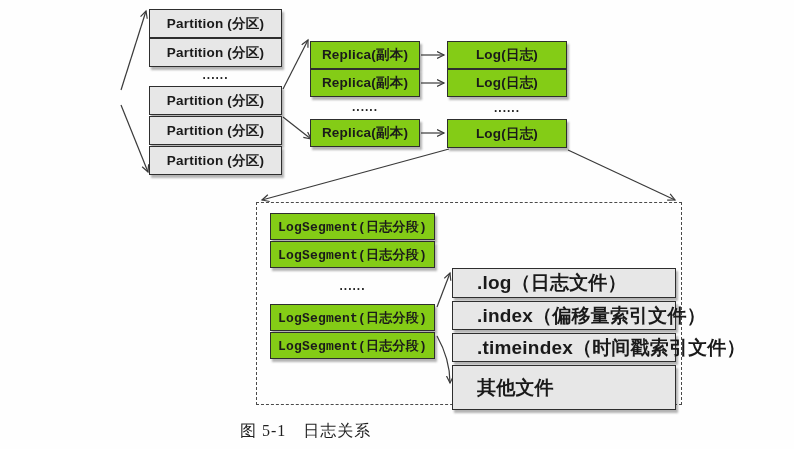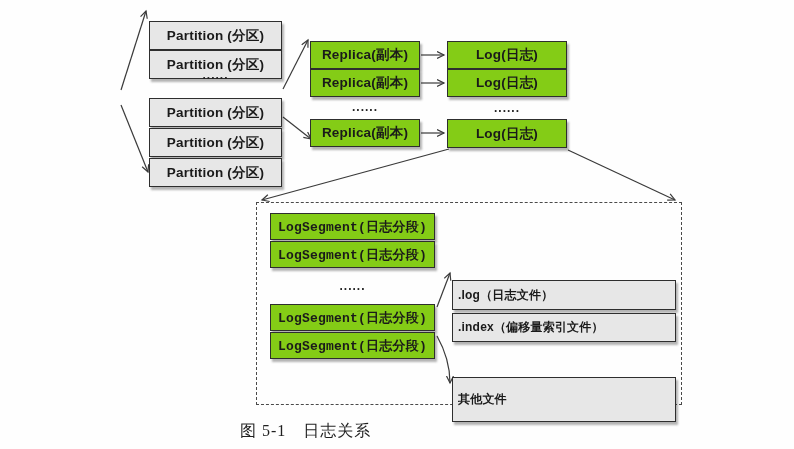--- a/index.html
+++ b/index.html
@@ -7,22 +7,22 @@
     position:relative;width:794px;height:449px;background:#fefefe;
     font-family:"Liberation Sans","DejaVu Sans",sans-serif;overflow:hidden;
   }
   .box{
     position:absolute;display:flex;align-items:center;justify-content:center;
     border:1.5px solid #2e2e2e;background:#84cc16;color:#1a1a1a;
     font-size:13.5px;font-weight:600;letter-spacing:0.2px;
     box-shadow:2px 3px 2px rgba(40,40,40,0.35);
     box-sizing:border-box;white-space:nowrap;
   }
-  .box.gray{background:#e7e7e7;margin-top:12px;}
-  .box.fileBox{justify-content:flex-start;padding-left:5px;font-size:12px;text-align:right;}
+  .box.gray{background:#e7e7e7;}
+  .box.fileBox{justify-content:flex-start;padding-left:24px;font-size:19px;text-align:right;}
   .box.seg{font-size:13px;font-family:Liberation Mono, monospace;}
   .dots{
     position:absolute;text-align:center;font-weight:bold;color:#222;
     font-size:12px;letter-spacing:1px;line-height:10px;
   }
   .dashedFrame{
     position:absolute;border:1.6px dashed #4a4a4a;background:transparent;
     box-sizing:border-box;
   }
   .connectors{position:absolute;left:0;top:0;pointer-events:none;}
@@ -83,17 +83,18 @@
   <div class="dashedFrame" style="left:256px;top:202px;width:426px;height:203px"></div>
 
   <div class="box seg" style="left:270px;top:213px;width:165px;height:27px">LogSegment(日志分段)</div>
   <div class="box seg" style="left:270px;top:241px;width:165px;height:27px">LogSegment(日志分段)</div>
   <div class="dots" style="left:270px;top:281px;width:165px">......</div>
   <div class="box seg" style="left:270px;top:304px;width:165px;height:27px">LogSegment(日志分段)</div>
   <div class="box seg" style="left:270px;top:332px;width:165px;height:27px">LogSegment(日志分段)</div>
 
   <div class="box gray fileBox" style="left:452px;top:268px;width:224px;height:30px">.log（日志文件）</div>
   <div class="box gray fileBox" style="left:452px;top:301px;width:224px;height:29px">.index（偏移量索引文件）</div>
+  <div class="box gray fileBox" style="left:452px;top:333px;width:224px;height:29px">.timeindex（时间戳索引文件）</div>
   <div class="box gray fileBox" style="left:452px;top:365px;width:224px;height:45px">其他文件</div>
 
   <div class="caption">图 5-1　日志关系</div>
 
 </div>
 
 </body></html>

